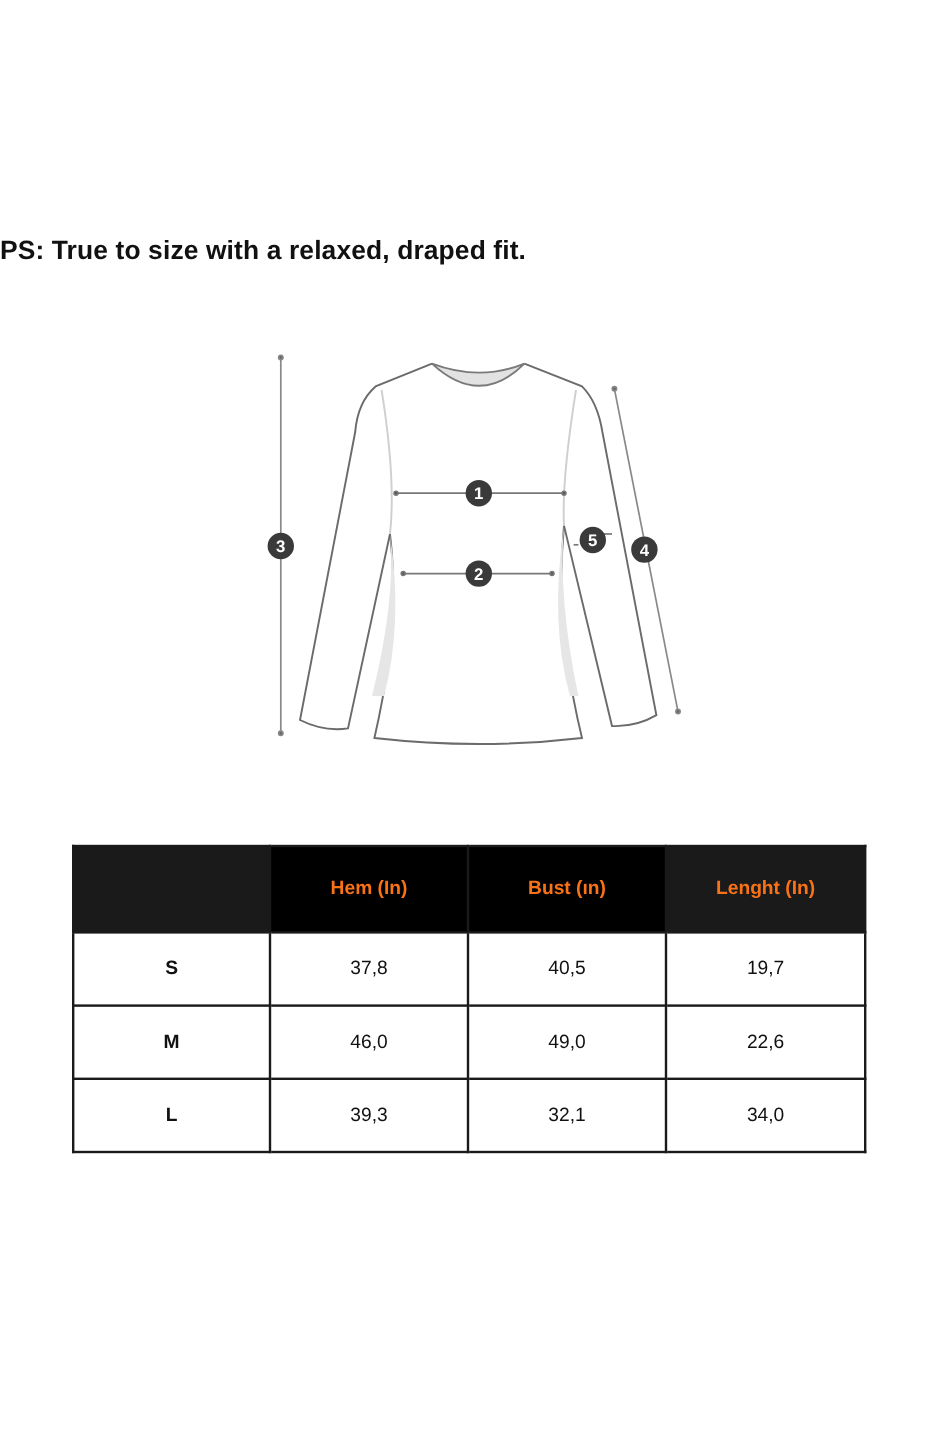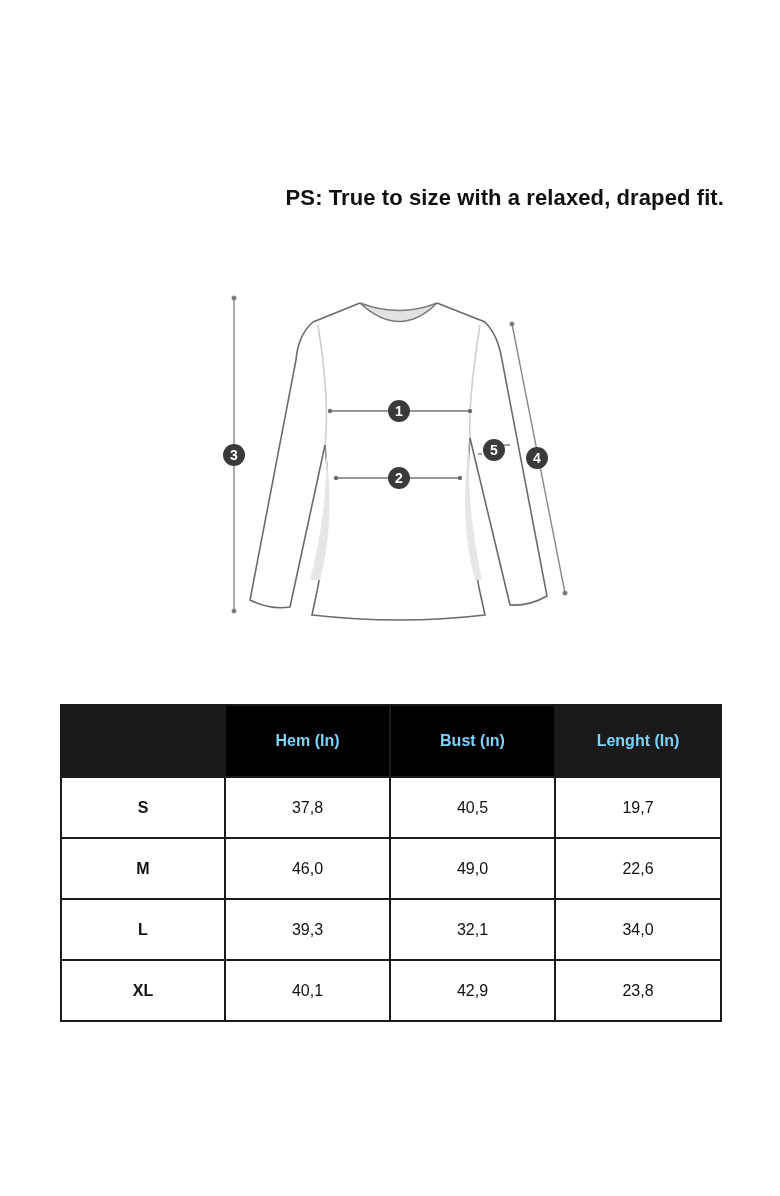--- a/index.html
+++ b/index.html
@@ -1,25 +1,25 @@
 <!DOCTYPE html>
 <html><head>
 <meta charset="utf-8">
 <style>
   html, body { margin:0; padding:0; background:#ffffff; }
   body { width:780px; height:1196px; position:relative; overflow:hidden;
          font-family:"Liberation Sans", sans-serif; color:#111; }
-  .note { position:absolute; left:0; top:185px; width:724px; text-align:right;
+  .note { position:absolute; left:0; top:196px; width:724px; text-align:left;
           font-size:22px; font-weight:bold; color:#111; letter-spacing:0.1px; }
   .diagram { position:absolute; left:210px; top:280px; width:380px; height:350px; }
   table.size { position:absolute; left:60px; top:704px; width:660px;
                border-collapse:collapse; table-layout:fixed; }
   table.size th, table.size td { border:2px solid #1a1a1a; text-align:center;
                font-size:16px; padding:0; }
-  table.size th { height:70px; color:#7dd3fc; font-weight:bold; font-size:16px; }
+  table.size th { height:70px; color:#f97316; font-weight:bold; font-size:16px; }
   table.size th.c0 { background:#1a1a1a; }
   table.size th.c1, table.size th.c2 { background:#000000; }
   table.size th.c3 { background:#1a1a1a;margin-top:28px; }
   table.size td { height:59px; color:#111; background:#fff; }
   table.size td.size-label { font-weight:bold; }
 </style>
 </head>
 <body>
 
 <div class="note">PS: True to size with a relaxed, draped fit.</div>
@@ -122,20 +122,14 @@
       <td>46,0</td>
       <td>49,0</td>
       <td>22,6</td>
     </tr>
     <tr>
       <td class="size-label">L</td>
       <td>39,3</td>
       <td>32,1</td>
       <td>34,0</td>
     </tr>
-    <tr>
-      <td class="size-label">XL</td>
-      <td>40,1</td>
-      <td>42,9</td>
-      <td>23,8</td>
-    </tr>
   </tbody>
 </table>
 
 </body></html>

